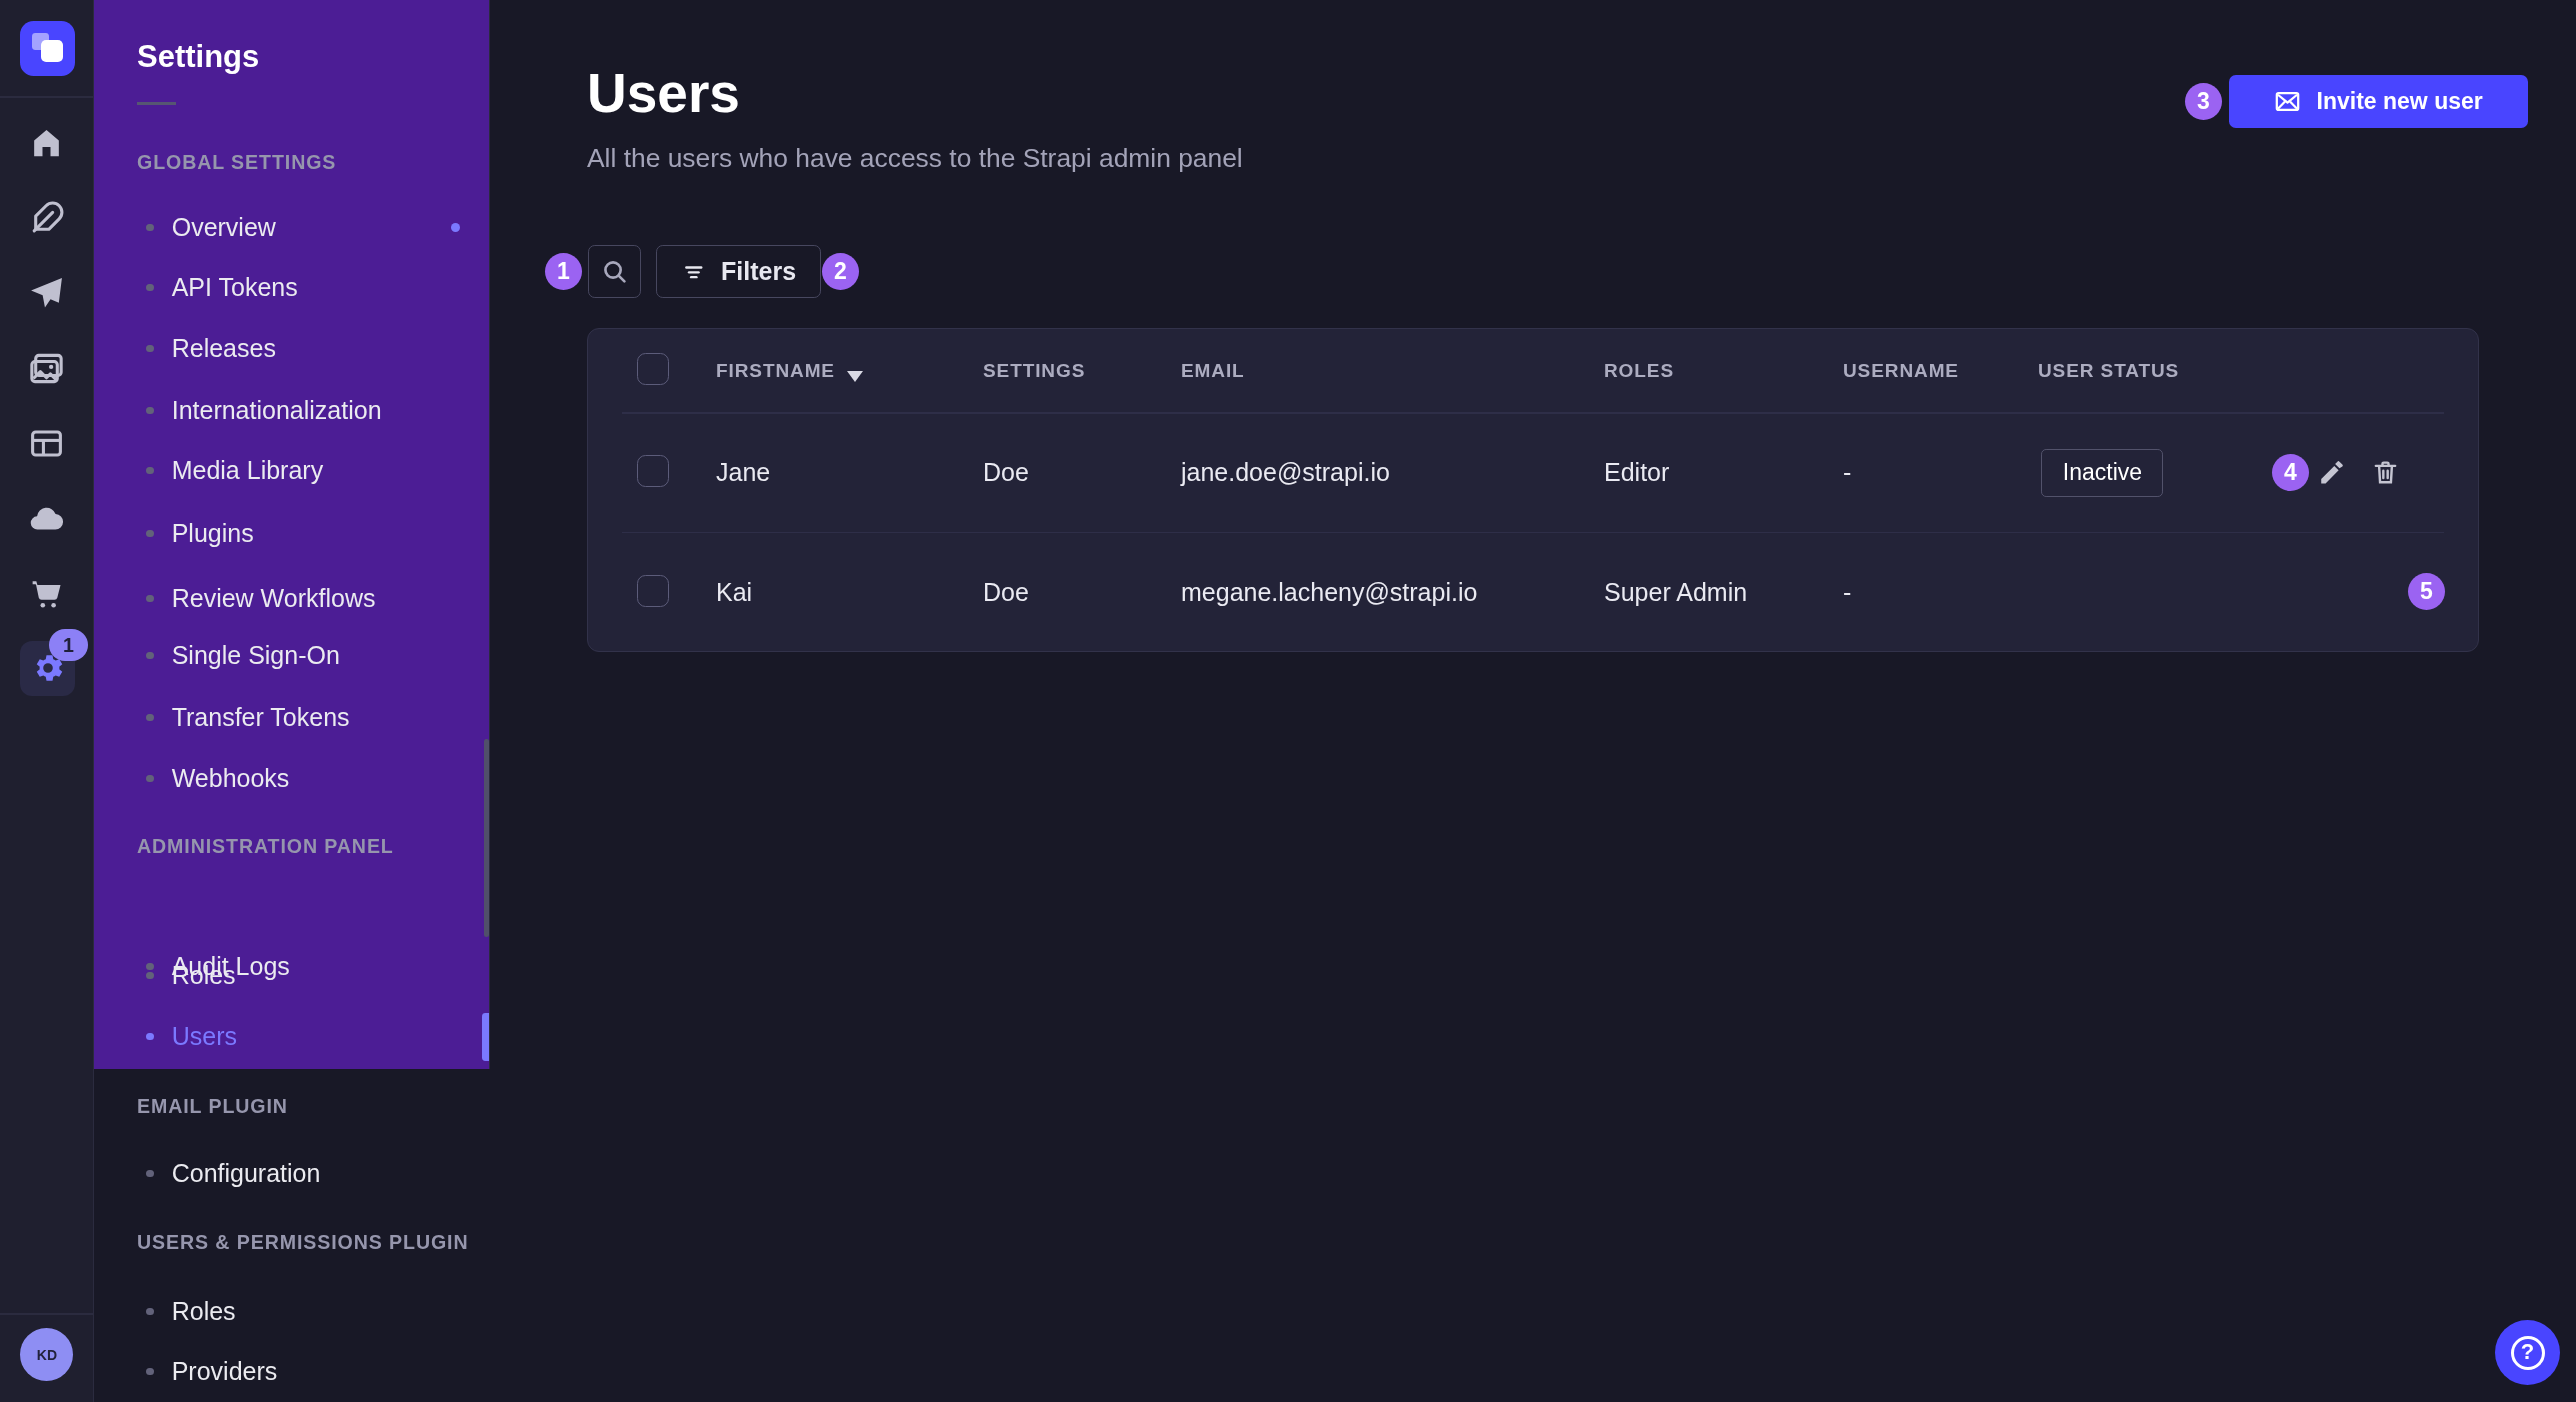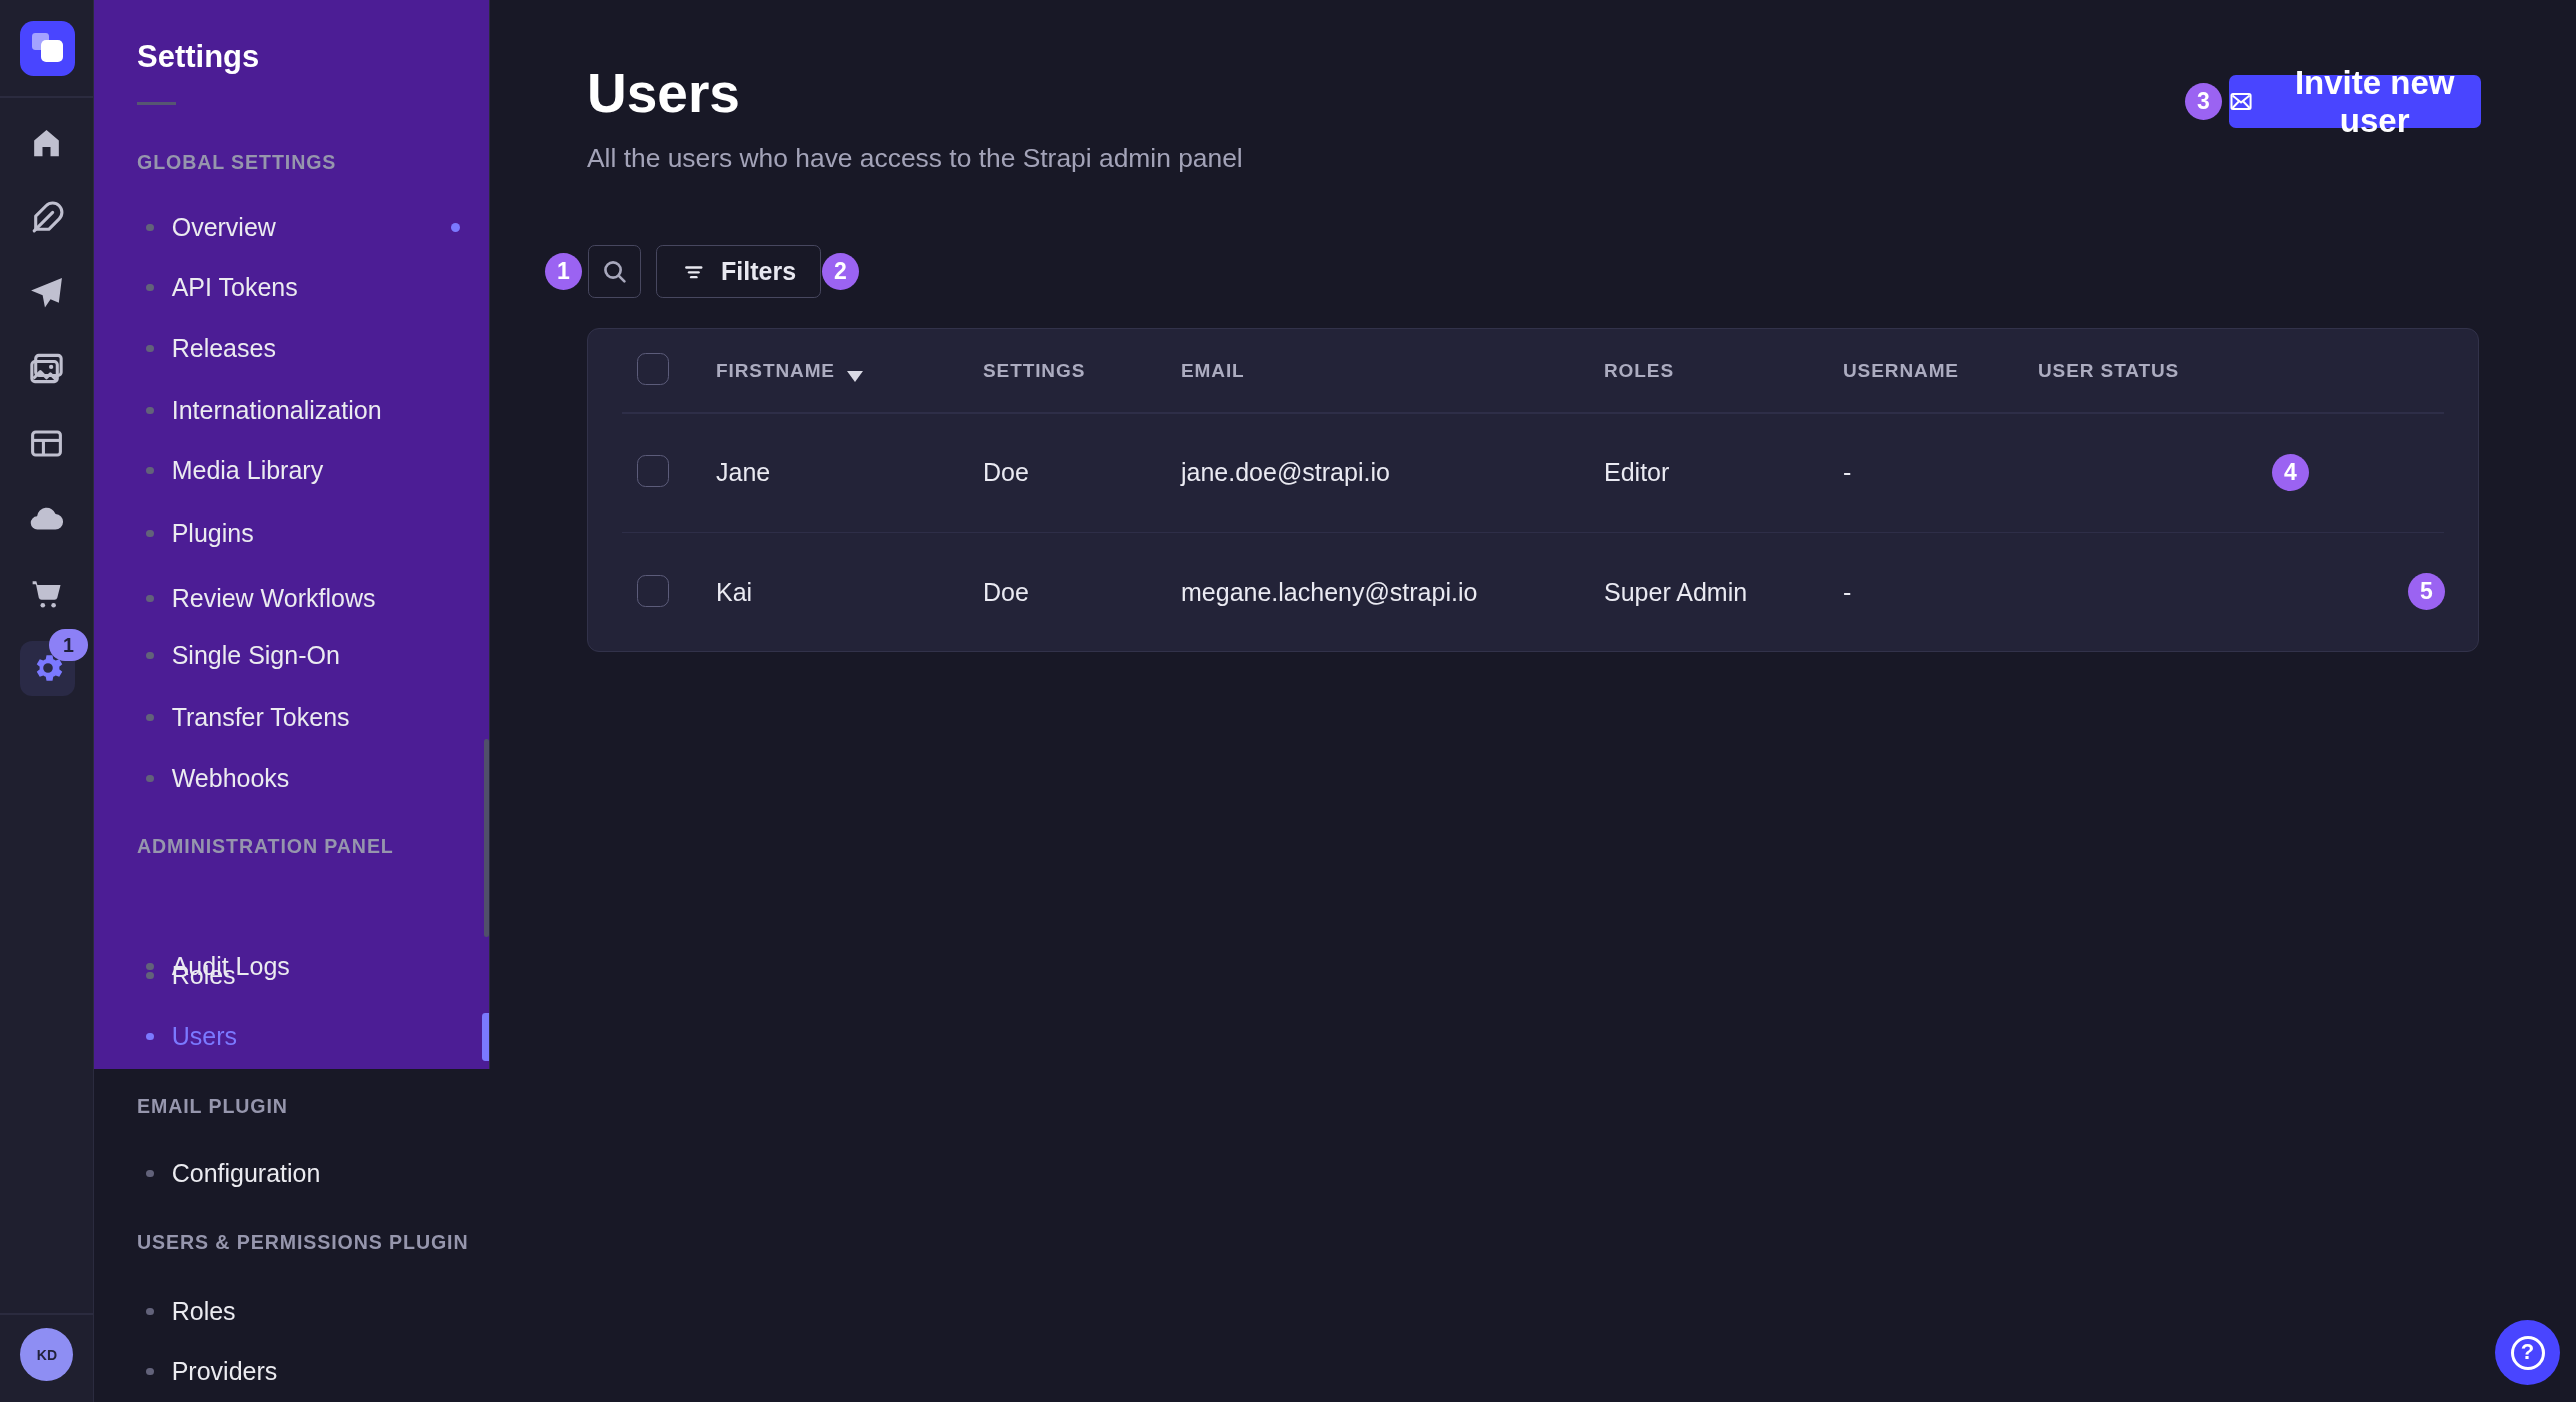--- a/index.html
+++ b/index.html
@@ -31,22 +31,22 @@
   .navitem .dot { width:7.7px; height:7.7px; border-radius:50%; background:#62627a; flex:0 0 auto; }
   .navitem .lbl { margin-left:18px; font-size:25px; color:#ebebf0; }
   .navitem.active .lbl { color:#7b79ff; }
   .notifdot { position:absolute; right:12px; width:9.4px; height:9.4px; border-radius:50%; background:#7b79ff; }
   .active-indicator { position:absolute; right:0; top:1013px; width:6.8px; height:48px; background:#7b79ff; border-radius:3.4px 0 0 3.4px; }
   .scrollthumb { position:absolute; right:0; top:739px; width:5.1px; height:198px; background:#50506a; border-radius:2.6px; }
 
   
   .page-title { position:absolute; left:587px; top:61px; font-size:55px; font-weight:bold; color:#ffffff; }
   .page-sub { position:absolute; left:587px; top:143px; font-size:26.4px; color:#a3a3b8; }
-  .invite { position:absolute; left:2229px; top:75px; width:252px; height:53px; background:#4945ff; border:none; border-radius:6.8px;
-            display:flex; align-items:center; justify-content:center; gap:15.3px; color:#fff; font-family:inherit; font-size:33px; font-weight:bold; }
+  .invite { position:absolute; left:2229px; top:75px; width:299px; height:53px; background:#4945ff; border:none; border-radius:6.8px;
+            display:flex; align-items:center; justify-content:center; gap:15.3px; color:#fff; font-family:inherit; font-size:23px; font-weight:bold; }
   .invite svg { width:27px; height:27px; }
 
   .tbtn { position:absolute; top:245px; height:53px; background:transparent; border:1.7px solid #47475f; border-radius:6.8px;
           display:flex; align-items:center; justify-content:center; color:#e8e8f0; font-family:inherit; }
   .searchbtn { left:588px; width:53px; }
   .searchbtn svg { width:29px; height:29px; color:#a8a8bc; }
   .filtersbtn { left:656px; padding:0 24px; gap:14.5px; font-size:25px; font-weight:bold; }
   .filtersbtn svg { width:25.6px; height:25.6px; }
 
   .stepbadge { position:absolute; width:37px; height:37px; border-radius:50%; background:#9b63f2; color:#fff;
@@ -283,20 +283,35 @@
       </div>
       <div class="rowdivider"></div>
 
       <div class="trow tbody-row">
         <div><span class="cbx" style="display:inline-block"></span></div>
         <div class="cell">Jane</div>
         <div class="cell">Doe</div>
         <div class="cell">jane.doe@strapi.io</div>
         <div class="cell">Editor</div>
         <div class="cell">-</div>
+        <div class="statuscell">
+          <span class="statusbadge">Inactive</span>
+          <span class="actions">
+            <button class="iconbtn">
+              <svg viewBox="0 0 24 24" fill="currentColor">
+                <path d="M3.5 17.4V21h3.6L17.9 10.2l-3.6-3.6zM21 7.1a1.2 1.2 0 0 0 0-1.7L18.6 3a1.2 1.2 0 0 0-1.7 0l-1.9 1.9 3.6 3.6z"></path>
+                </svg>
+            </button>
+            <button class="iconbtn">
+              <svg viewBox="0 0 24 24" fill="none" stroke="currentColor" stroke-width="2" stroke-linecap="round">
+                <path d="M4 6.5h16M9.5 6.5V4.8c0-.6.5-1 1-1h3c.6 0 1 .4 1 1v1.7M6.7 6.5 7.5 20h9L17.3 6.5M10.2 10.5v6M13.8 10.5v6"></path>
+                </svg>
+            </button>
+          </span>
+        </div>
         <div class="stepbadge rowbadge" style="left:1684px">4</div>
       </div>
       <div class="rowdivider"></div>
 
       <div class="trow tbody-row">
         <div><span class="cbx" style="display:inline-block"></span></div>
         <div class="cell">Kai</div>
         <div class="cell">Doe</div>
         <div class="cell">megane.lacheny@strapi.io</div>
         <div class="cell">Super Admin</div>

